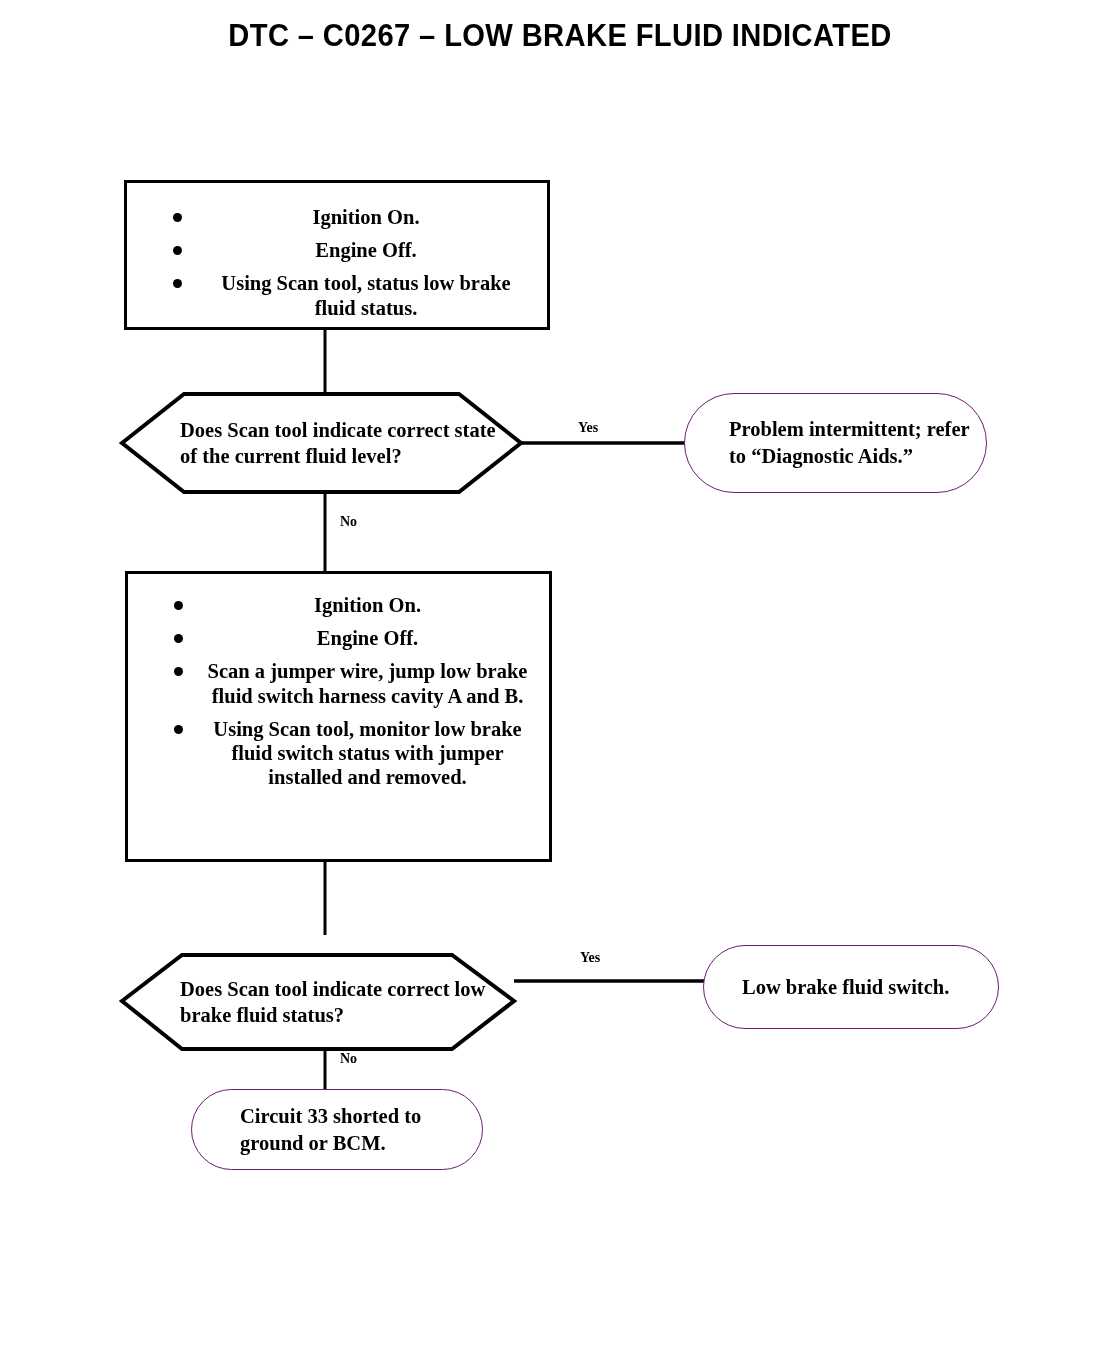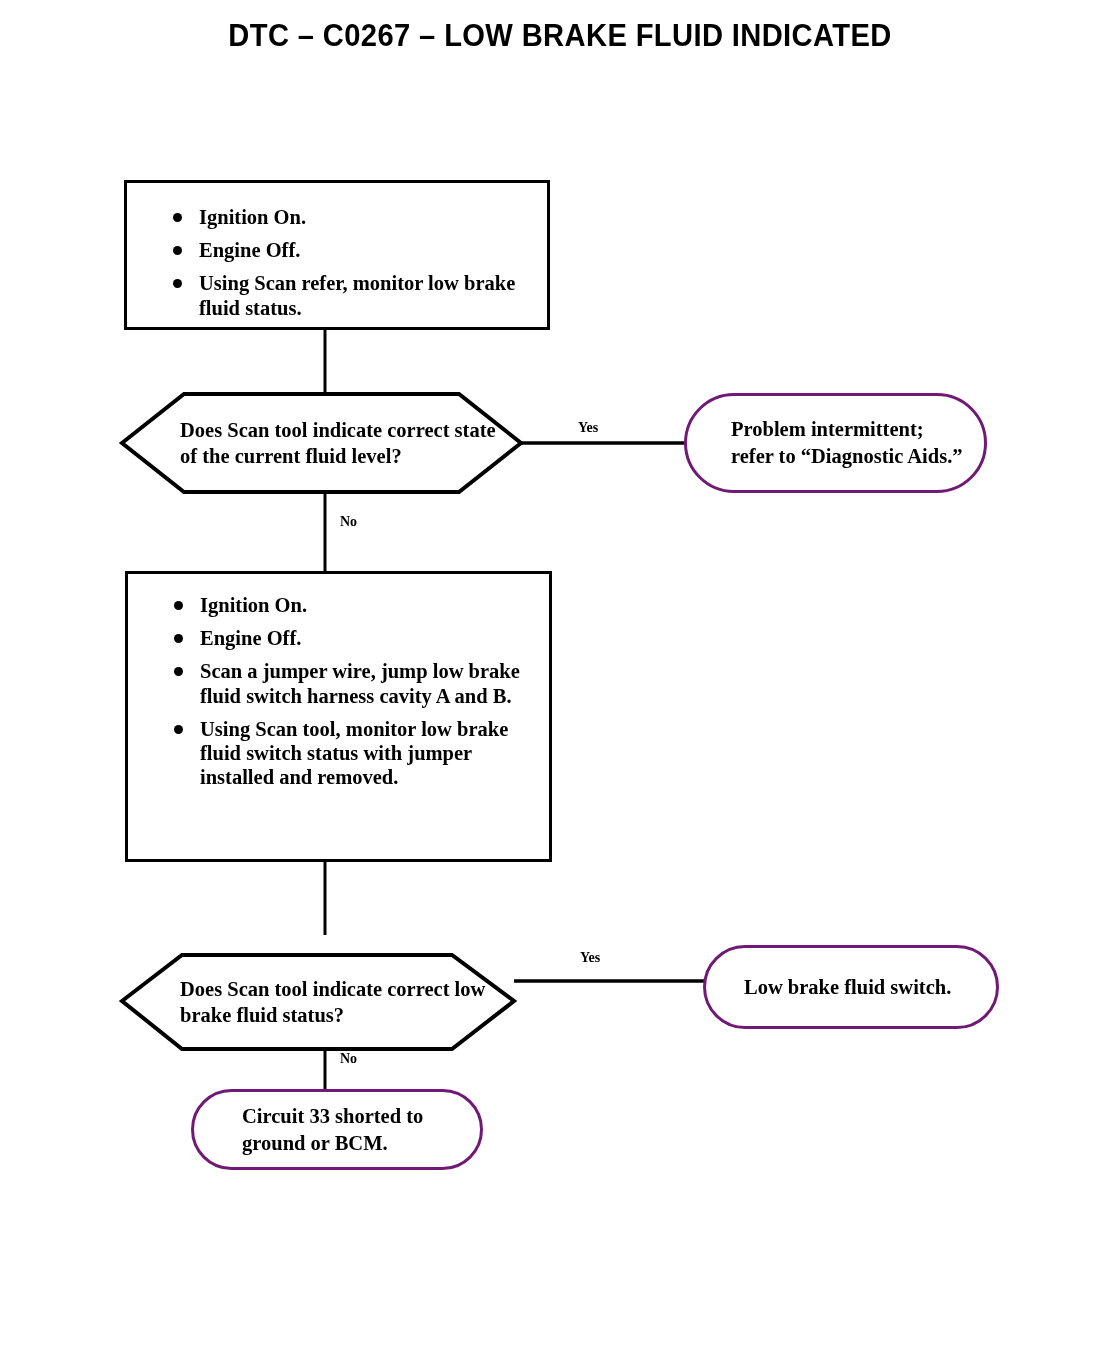--- a/index.html
+++ b/index.html
@@ -44,20 +44,21 @@
   
   .process-box {
     position: absolute;
     border: 3px solid #000;
     background: #fff;
   }
   .bullet-list {
     list-style: none;
     margin: 0;
     padding: 0;
+    text-align: center;
   }
   .bullet-item {
     position: relative;
     font-weight: bold;
     font-size: 20.5px;
     line-height: 1.18;
     padding-left: 30px;
     margin-bottom: 9px;
   }
   .bullet-item:last-child { margin-bottom: 0; }
@@ -105,21 +106,21 @@
     left: 60px;
     top: 50%;
     transform: translateY(-50%);
   }
   #decision-1 { left: 120px; top: 391px; width: 403px; height: 104px; }
   #decision-2 { left: 120px; top: 952px; width: 396px; height: 100px; }
 
   
   .terminator {
     position: absolute;
-    border: 3px solid #701a75;
+    border: 1px solid #701a75;
     border-radius: 52px;
     background: #fff;
     display: flex;
     align-items: center;
   }
   .terminator-text {
     font-weight: bold;
     font-size: 20.5px;
     line-height: 1.30;
   }
@@ -177,21 +178,21 @@
 
   <line x1="514" y1="981" x2="707" y2="981" stroke="#000" stroke-width="3.5"></line>
 
   <line x1="325" y1="1029" x2="325" y2="1144" stroke="#000" stroke-width="3"></line>
 </svg>
 
 <div class="process-box" id="process-box-1">
   <ul class="bullet-list">
     <li class="bullet-item">Ignition On.</li>
     <li class="bullet-item">Engine Off.</li>
-    <li class="bullet-item">Using Scan refer, monitor low brake fluid status.</li>
+    <li class="bullet-item">Using Scan tool, status low brake fluid status.</li>
   </ul>
 </div>
 
 <div class="decision" id="decision-1">
   <svg width="403" height="104" viewBox="0 0 403 104">
     <polygon points="2,52 64,3 339,3 401,52 339,101 64,101" fill="#ffffff" stroke="#000000" stroke-width="4" stroke-linejoin="miter"></polygon>
   </svg>
   <div class="decision-text">Does Scan tool indicate correct state of the current fluid level?</div>
 </div>
 

